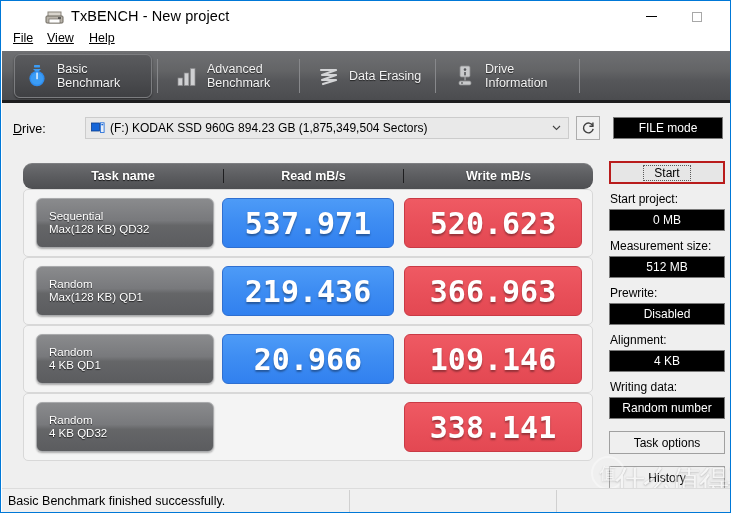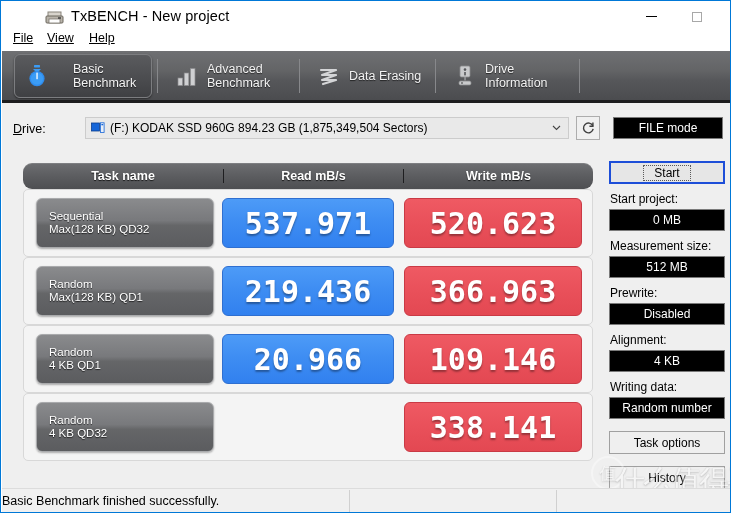--- a/index.html
+++ b/index.html
@@ -204,21 +204,21 @@
   }
   .sb-btn{
     position:relative;width:116px;height:23px;
     background:#efefef;
     border:1px solid #a0a0a0;
     box-sizing:border-box;
     display:flex;align-items:center;justify-content:center;
     font-size:12px;color:#000;cursor:default;
   }
   .sb-start{
-    border:2px solid #1d4ed8;
+    border:2px solid #b91c1c;
     background:#e6e6e6;
   }
   .sb-start .inner{
     border:1px dotted #5a5a5a;
     padding:0 10px;
     font-size:12px;
   }
   .sb-label{
     font-size:12px;color:#000;margin:8px 0 3px 1px;
   }
@@ -238,21 +238,21 @@
     background:#f0f0f0;
     border-top:1px solid #dcdcdc;
     box-sizing:border-box;
   }
   .status-seg{
     position:absolute;top:1px;height:22px;
     display:flex;align-items:center;
     font-size:12.5px;color:#000;
     box-sizing:border-box;
   }
-  .seg1{left:0;width:348px;border-right:1px solid #d0d0d0;}
+  .seg1{left:0;width:348px;padding-left:6px;border-right:1px solid #d0d0d0;}
   .seg2{left:400px;width:155px;border-right:1px solid #d0d0d0;}
   .seg3{left:555px;width:174px;}
 
   
   .watermark{
     position:absolute;left:590px;top:452px;
     width:140px;height:56px;
     pointer-events:none;
     opacity:.42;
   }
@@ -300,21 +300,21 @@
   </div>
 
   <div class="menubar">
     <div class="menu-item mi-file"><u>File</u></div>
     <div class="menu-item mi-view"><u>View</u></div>
     <div class="menu-item mi-help"><u>Help</u></div>
   </div>
 
   <div class="tabstrip">
 
-    <div class="tab tab-active" style="left:12px;width:138px;gap:16px;">
+    <div class="tab tab-active" style="left:12px;width:138px;">
       <svg class="tab-icon" viewBox="0 0 26 26">
         <rect x="10" y="2" width="6" height="2.4" rx="0.6" fill="#3b9cf5"></rect>
         <path d="M9 6 L17 6 L13 10 Z" fill="#3b9cf5"></path>
         <circle cx="13" cy="15.6" r="7.6" fill="#2f8ced"></circle>
         <circle cx="13" cy="15.6" r="6.2" fill="#3b9cf5"></circle>
         <rect x="12.4" y="9.6" width="1.3" height="6.6" fill="#ffffff"></rect>
       </svg>
       <div class="tab-label"><span>Basic</span><br><span>Benchmark</span></div>
     </div>
 

